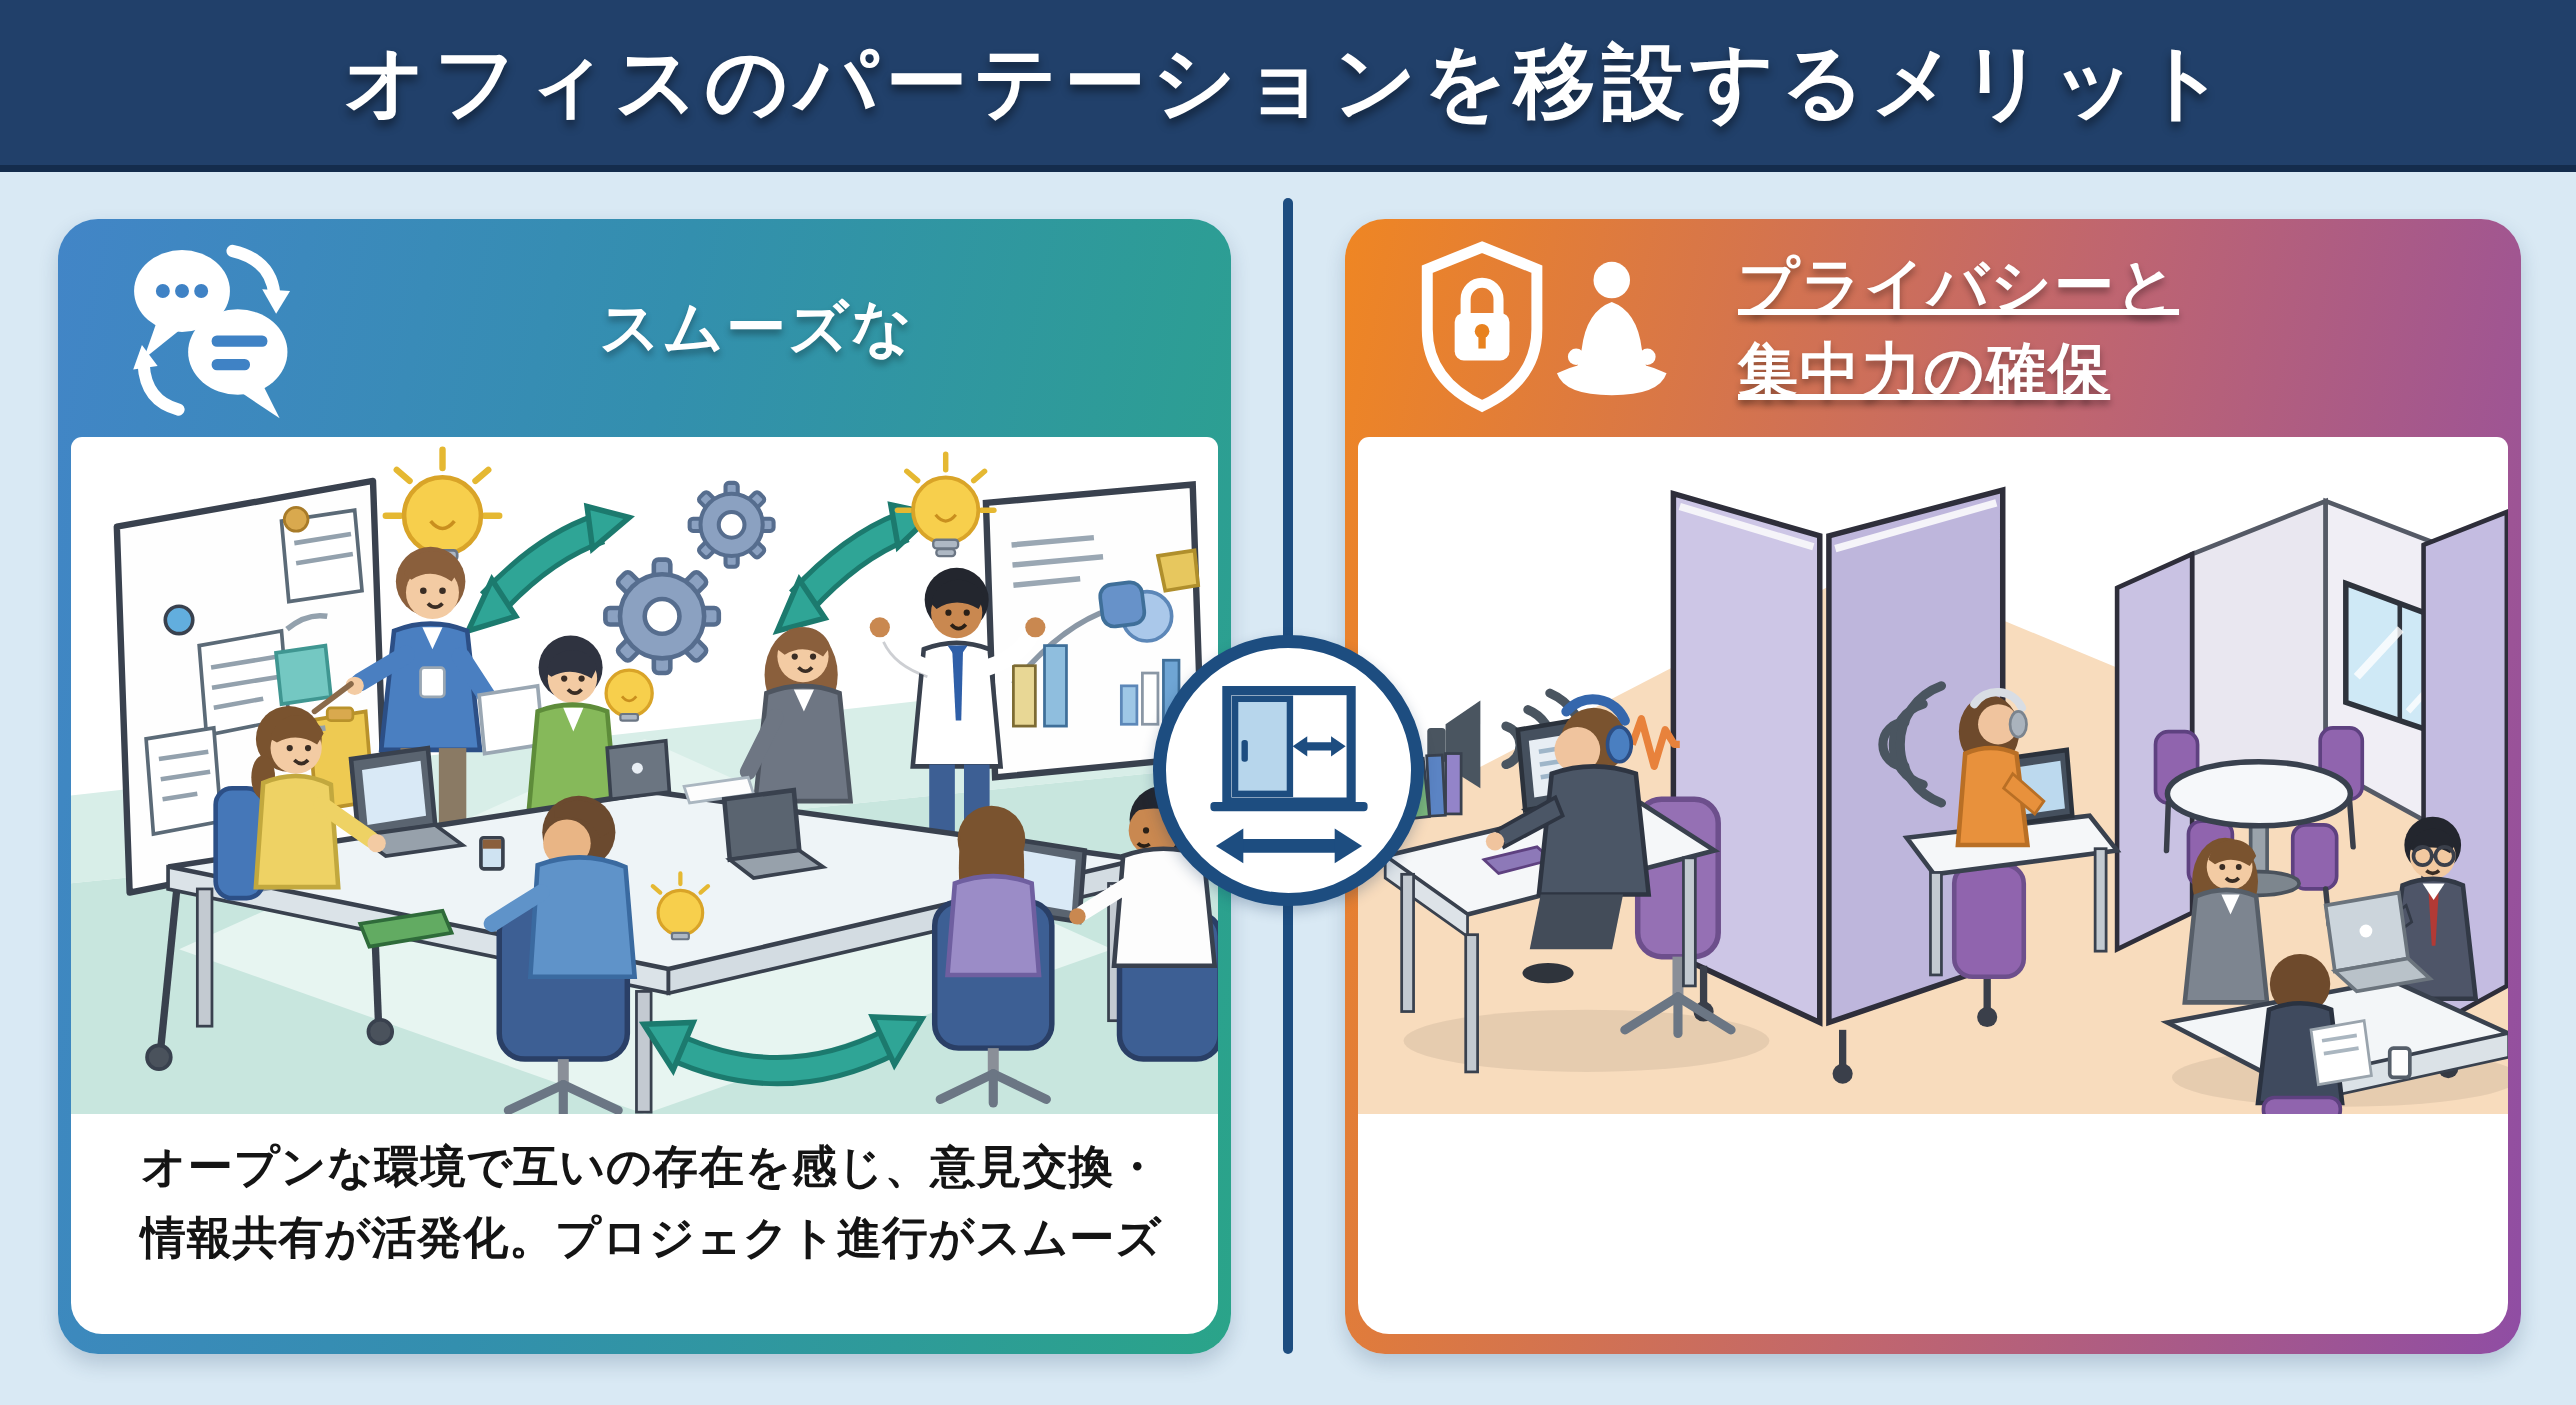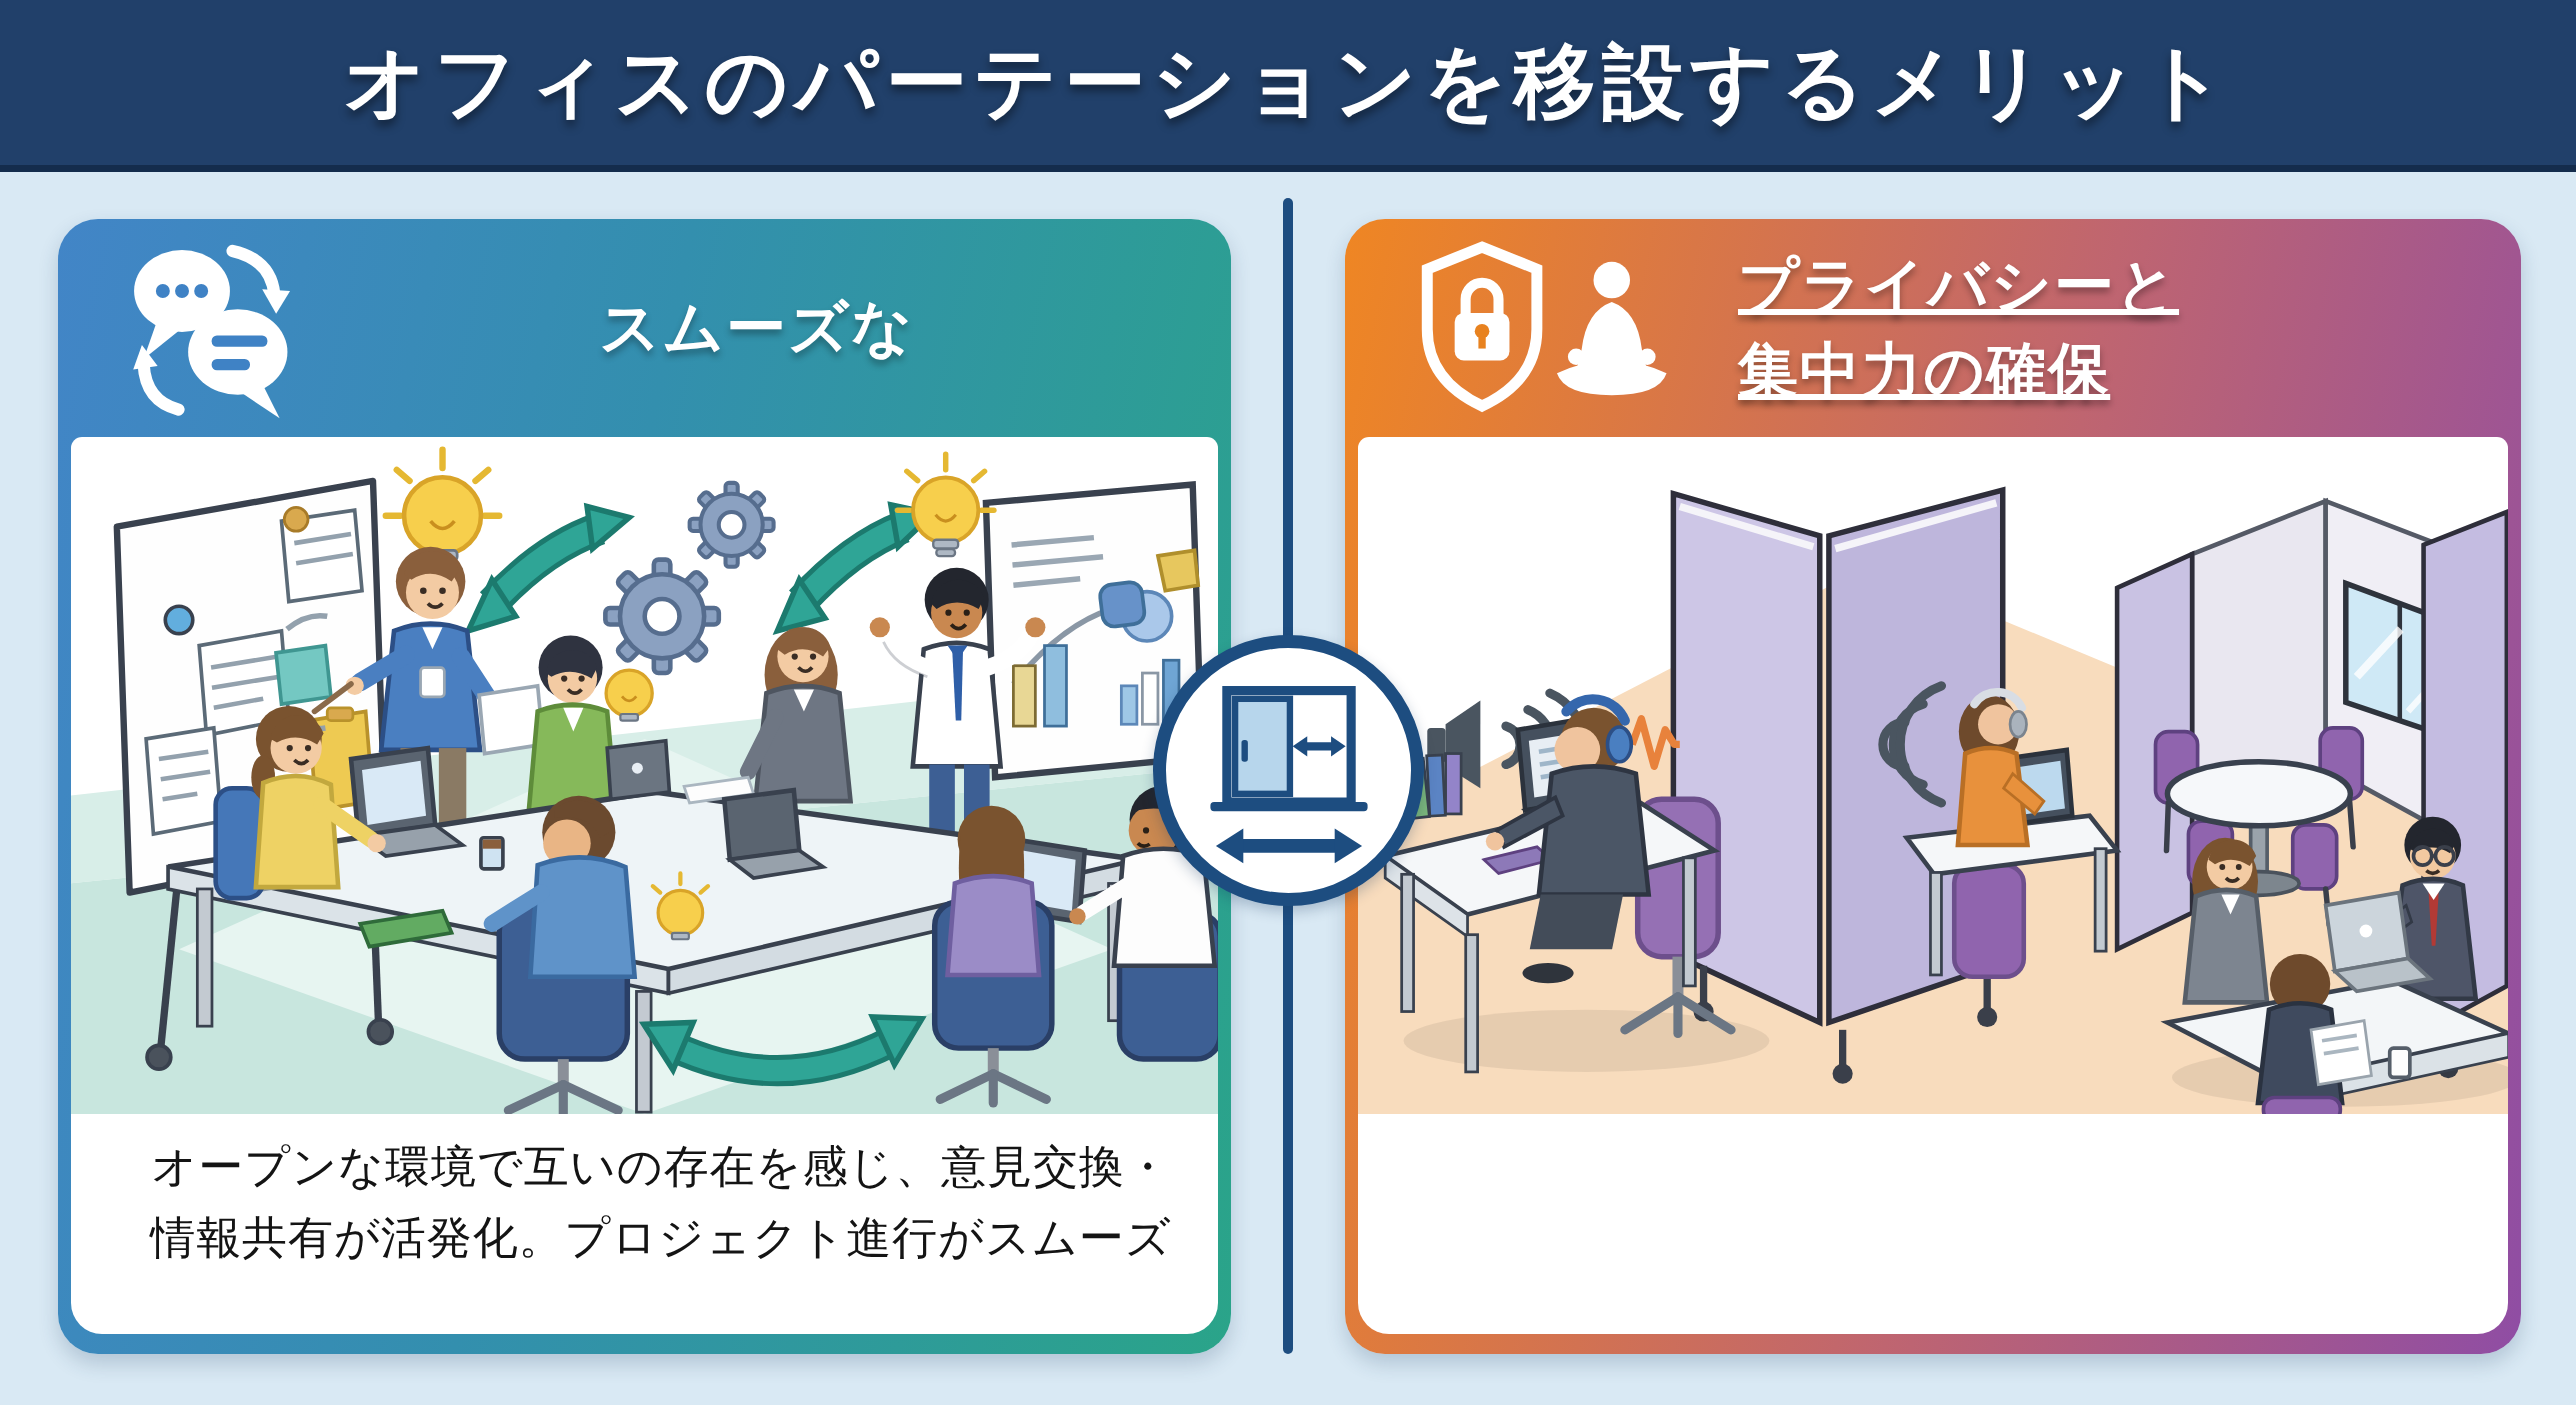--- a/index.html
+++ b/index.html
@@ -16,22 +16,22 @@
   .panel.left{left:58px;width:1173px;background:linear-gradient(102deg,#4285c7 0%,#338fae 45%,#2aa489 100%);}
   .panel.right{left:1345px;width:1176px;background:linear-gradient(102deg,#ef8623 0%,#bf6570 55%,#8f4da4 100%);}
   .p-head{height:218px;display:flex;align-items:center;padding:0 27.4px 0 64px;box-sizing:border-box;}
   .head-icon{flex:0 0 auto;}
   .p-titles{flex:1;text-align:center;color:#fff;font-weight:900;font-size:60px;line-height:1.42;
             text-shadow:0 4.6px 7.3px rgba(0,0,0,.32);letter-spacing:1.8px;}
   .panel.right .p-titles{flex:none;text-align:left;padding-left:55px;text-decoration:underline;}
   .p-body{position:absolute;left:12.8px;right:12.8px;top:218px;bottom:20px;background:#ffffff;
           border-radius:11px 11px 31px 31px;overflow:hidden;display:flex;flex-direction:column;}
   .scene{display:block;width:100%;height:677px;flex:0 0 auto;}
-  .desc{margin:0;padding:16.5px 37px 0 70px;font-size:45px;font-weight:400;color:#141414;
-        line-height:1.58;letter-spacing:0.9px;text-align:center;}
+  .desc{margin:0;padding:16.5px 37px 0 70px;font-size:45px;font-weight:700;color:#141414;
+        line-height:1.58;letter-spacing:0.9px;}
   
   .divider{position:absolute;left:1283px;top:198px;width:10px;height:1156px;background:#1d4d80;border-radius:5.5px;}
   .badge{position:absolute;left:1153px;top:635px;width:271px;height:271px;box-sizing:border-box;
          background:#ffffff;border:13.7px solid #1d4d80;border-radius:50%;
          display:flex;align-items:center;justify-content:center;box-shadow:0 5.5px 12.8px rgba(20,50,90,.25);}
 </style>
 </head>
 <body>
 
 <div class="stage">

